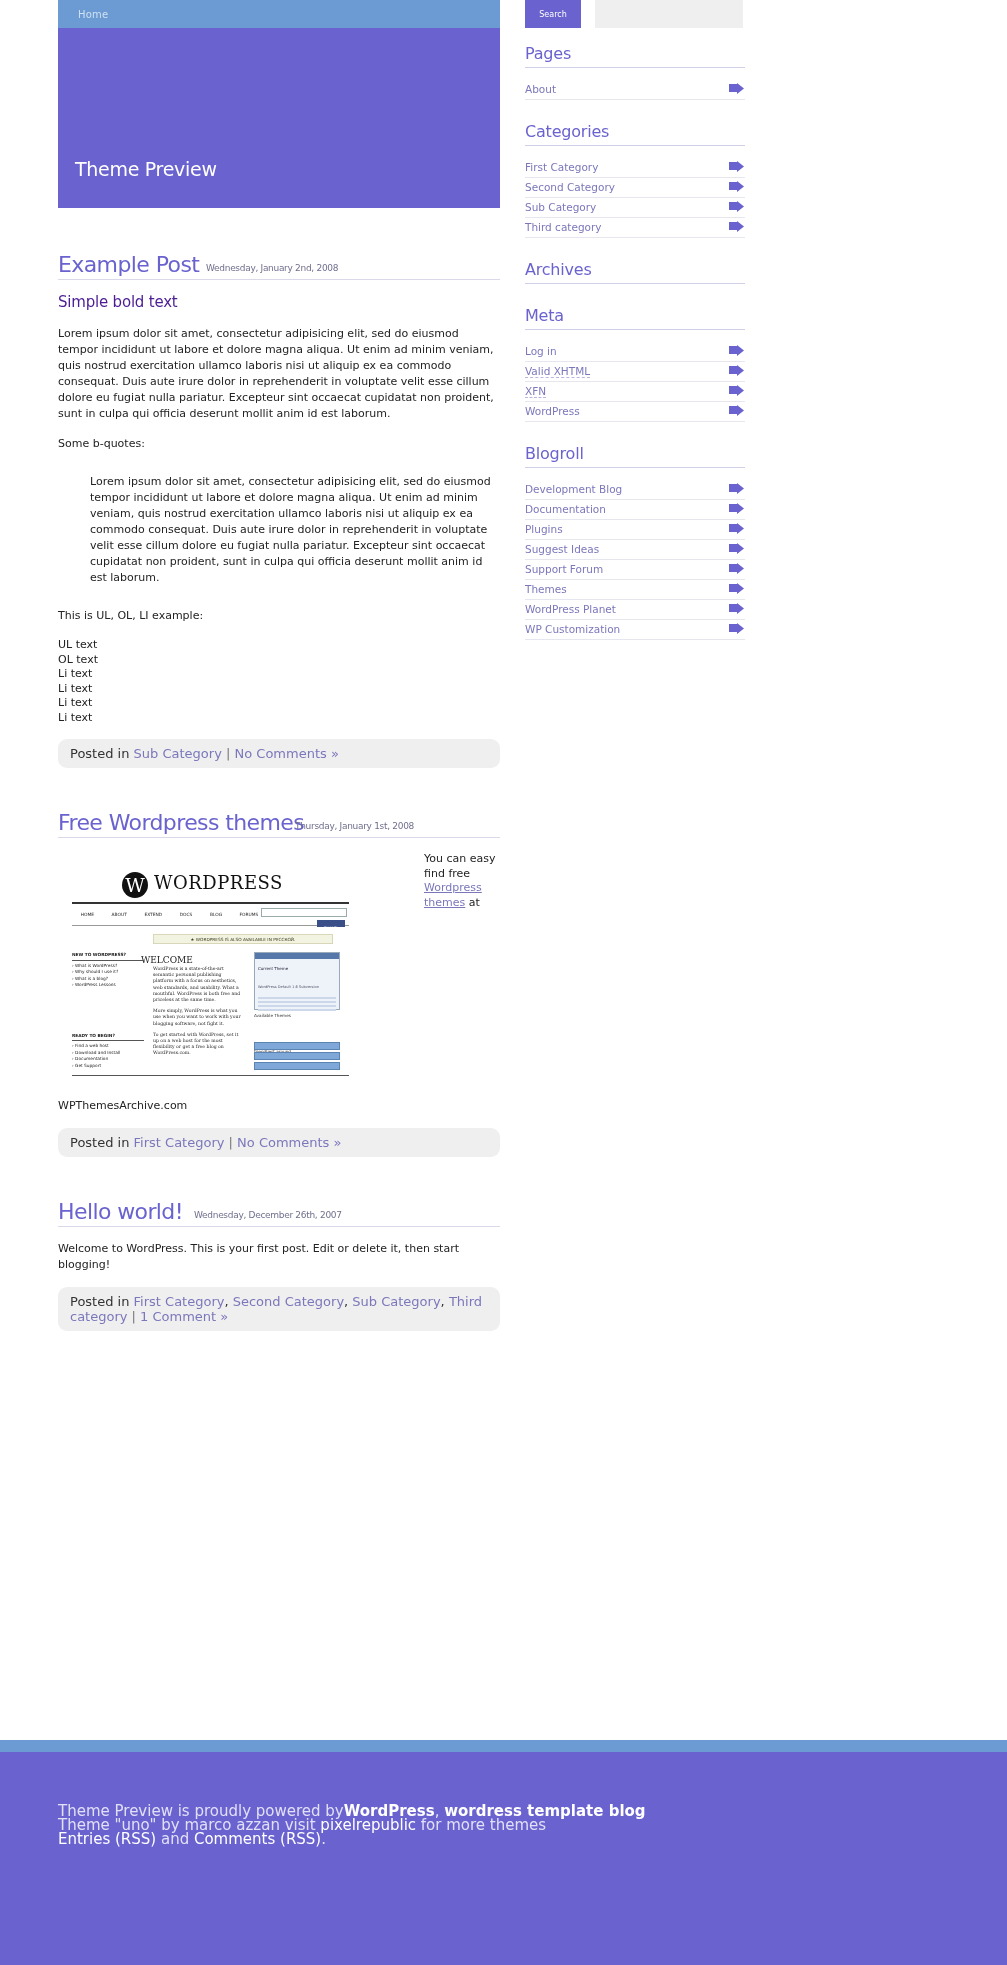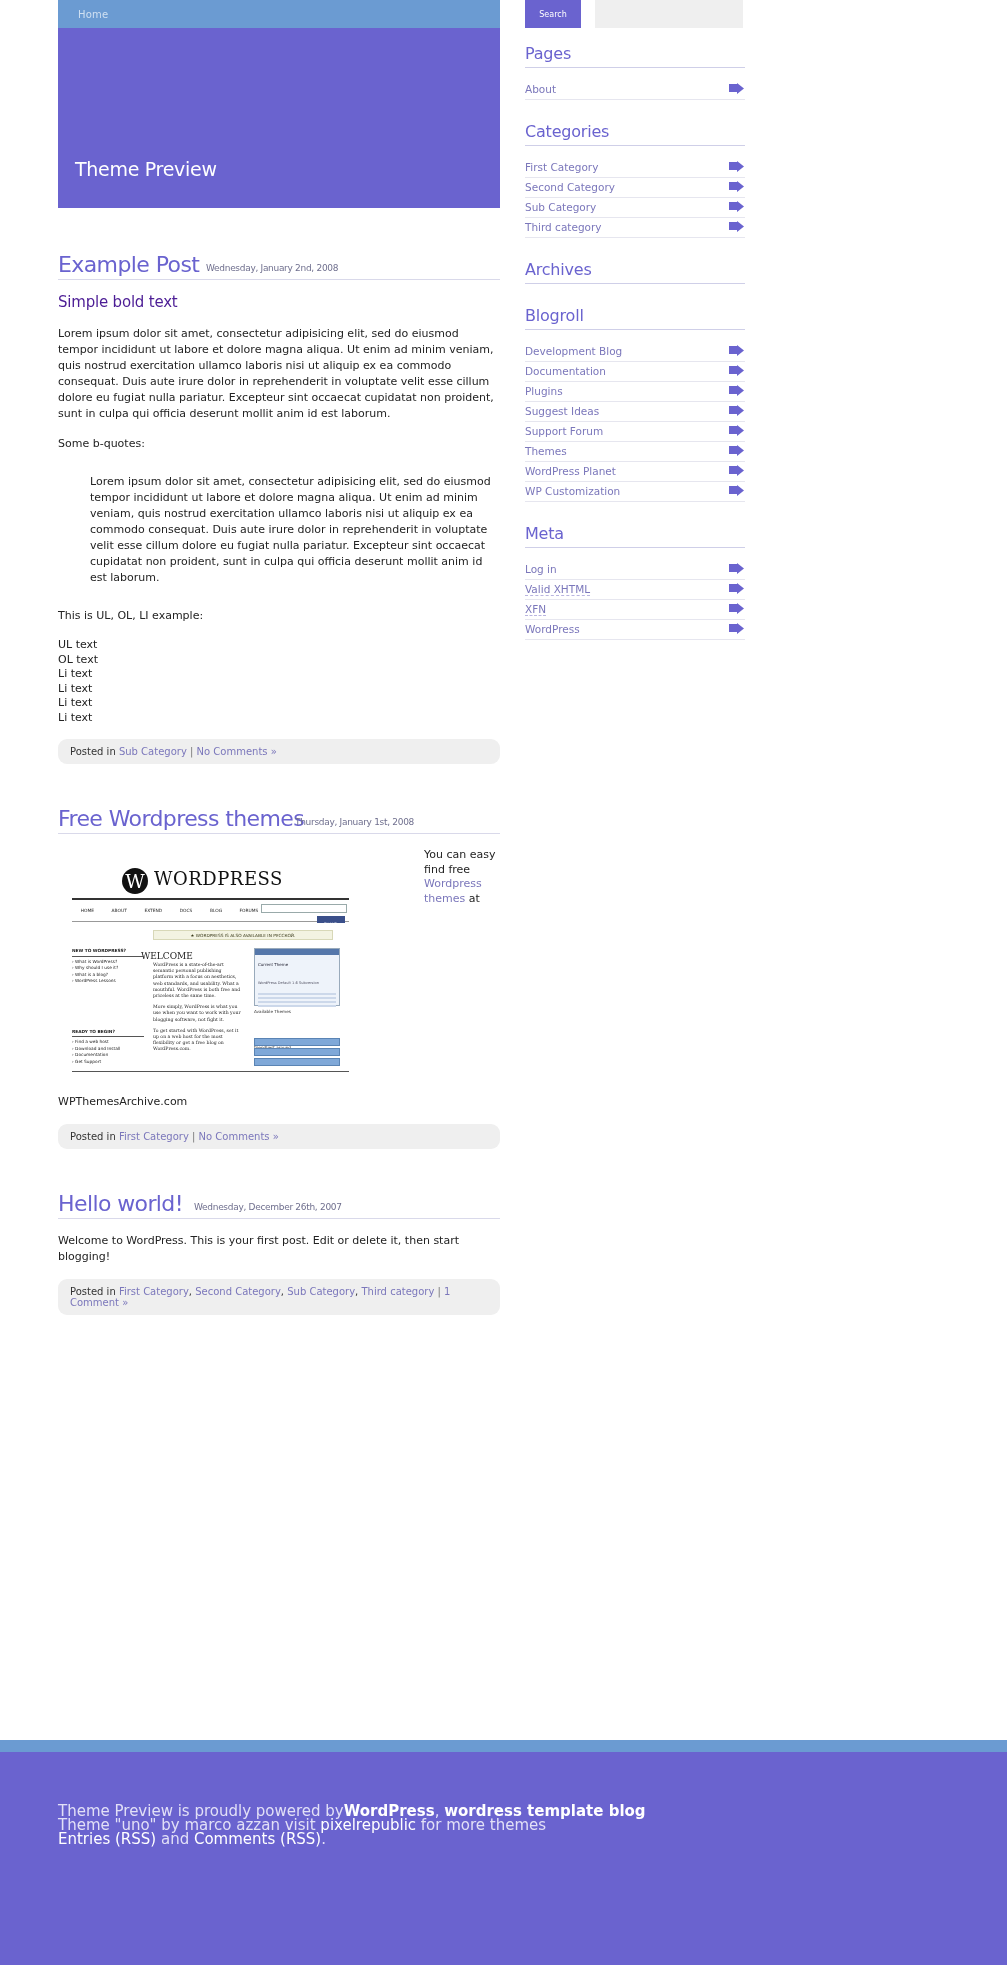--- a/index.html
+++ b/index.html
@@ -90,37 +90,37 @@
   .post-body h3 {
     color:#4c1d95; font-size:15px; font-weight:normal;
     margin:6px 0 16px 0; letter-spacing:-.2px;
   }
   .post-body p { margin:0 0 14px 0; }
   .post-body blockquote {
     margin:22px 0 22px 32px; line-height:16px;
   }
   .plain-list { list-style:none; margin:0 0 6px 0; padding:0; line-height:14.5px; }
   .post-meta {
-    background:#efefef; padding:7px 12px; font-size:10px;
+    background:#efefef; padding:7px 12px; font-size:13px;
     color:#333; margin-top:14px;border-radius:9px;
   }
   .post-meta a { color:#7b77bb; }
   .post-meta .sep { color:#777; }
 
   
   .wp-shot-wrap { position:relative; height:240px; margin:8px 0 4px 0; }
   .wp-shot {
     position:absolute; left:0; top:0; width:305px; height:232px;
     background:#ffffff; overflow:hidden;
   }
   .wp-shot-caption {
     position:absolute; right:0; top:0; width:76px;
     font-size:11px; line-height:14.5px; color:#232323;
   }
-  .wp-shot-caption a { color:#7b77bb; }
+  .wp-shot-caption a { color:#7b77bb;text-decoration:underline; }
   .wp-logo-row {
     position:relative; height:30px; border-bottom:2px solid #333;
     margin:22px 14px 0 14px;
   }
   .wp-logo-circle {
     position:absolute; left:50px; top:-2px; width:26px; height:26px;
     border-radius:50%; background:#111; color:#fff;
     font-family:"DejaVu Serif", serif; font-size:19px;
     text-align:center; line-height:26px;
   }
@@ -252,20 +252,58 @@
         </span>
       </li>
     </ul>
   </div>
 
   <div class="widget">
     <h2 class="widget-title">Archives</h2>
   </div>
 
   <div class="widget">
+    <h2 class="widget-title">Meta</h2>
+    <ul>
+      <li>
+        <a href="#">Log in</a>
+        <span class="arrow-icon">
+          <svg width="16" height="11" viewBox="0 0 16 11">
+              <path d="M0 1 L8 1 L8 0 L15 5.5 L8 11 L8 9 L0 9 Z" fill="#6a63cf"></path>
+            </svg>
+        </span>
+      </li>
+      <li>
+        <a href="#" style="border-bottom:1px dashed #b9b5e0">Valid XHTML</a>
+        <span class="arrow-icon">
+          <svg width="16" height="11" viewBox="0 0 16 11">
+              <path d="M0 1 L8 1 L8 0 L15 5.5 L8 11 L8 9 L0 9 Z" fill="#6a63cf"></path>
+            </svg>
+        </span>
+      </li>
+      <li>
+        <a href="#" style="border-bottom:1px dashed #b9b5e0">XFN</a>
+        <span class="arrow-icon">
+          <svg width="16" height="11" viewBox="0 0 16 11">
+              <path d="M0 1 L8 1 L8 0 L15 5.5 L8 11 L8 9 L0 9 Z" fill="#6a63cf"></path>
+            </svg>
+        </span>
+      </li>
+      <li>
+        <a href="#">WordPress</a>
+        <span class="arrow-icon">
+          <svg width="16" height="11" viewBox="0 0 16 11">
+              <path d="M0 1 L8 1 L8 0 L15 5.5 L8 11 L8 9 L0 9 Z" fill="#6a63cf"></path>
+            </svg>
+        </span>
+      </li>
+    </ul>
+  </div>
+
+  <div class="widget">
     <h2 class="widget-title">Blogroll</h2>
     <ul>
       <li>
         <a href="#">Development Blog</a>
         <span class="arrow-icon">
           <svg width="16" height="11" viewBox="0 0 16 11">
               <path d="M0 1 L8 1 L8 0 L15 5.5 L8 11 L8 9 L0 9 Z" fill="#6a63cf"></path>
             </svg>
         </span>
       </li>
@@ -312,58 +350,20 @@
       <li>
         <a href="#">WordPress Planet</a>
         <span class="arrow-icon">
           <svg width="16" height="11" viewBox="0 0 16 11">
               <path d="M0 1 L8 1 L8 0 L15 5.5 L8 11 L8 9 L0 9 Z" fill="#6a63cf"></path>
             </svg>
         </span>
       </li>
       <li>
         <a href="#">WP Customization</a>
-        <span class="arrow-icon">
-          <svg width="16" height="11" viewBox="0 0 16 11">
-              <path d="M0 1 L8 1 L8 0 L15 5.5 L8 11 L8 9 L0 9 Z" fill="#6a63cf"></path>
-            </svg>
-        </span>
-      </li>
-    </ul>
-  </div>
-
-  <div class="widget">
-    <h2 class="widget-title">Meta</h2>
-    <ul>
-      <li>
-        <a href="#">Log in</a>
-        <span class="arrow-icon">
-          <svg width="16" height="11" viewBox="0 0 16 11">
-              <path d="M0 1 L8 1 L8 0 L15 5.5 L8 11 L8 9 L0 9 Z" fill="#6a63cf"></path>
-            </svg>
-        </span>
-      </li>
-      <li>
-        <a href="#" style="border-bottom:1px dashed #b9b5e0">Valid XHTML</a>
-        <span class="arrow-icon">
-          <svg width="16" height="11" viewBox="0 0 16 11">
-              <path d="M0 1 L8 1 L8 0 L15 5.5 L8 11 L8 9 L0 9 Z" fill="#6a63cf"></path>
-            </svg>
-        </span>
-      </li>
-      <li>
-        <a href="#" style="border-bottom:1px dashed #b9b5e0">XFN</a>
-        <span class="arrow-icon">
-          <svg width="16" height="11" viewBox="0 0 16 11">
-              <path d="M0 1 L8 1 L8 0 L15 5.5 L8 11 L8 9 L0 9 Z" fill="#6a63cf"></path>
-            </svg>
-        </span>
-      </li>
-      <li>
-        <a href="#">WordPress</a>
         <span class="arrow-icon">
           <svg width="16" height="11" viewBox="0 0 16 11">
               <path d="M0 1 L8 1 L8 0 L15 5.5 L8 11 L8 9 L0 9 Z" fill="#6a63cf"></path>
             </svg>
         </span>
       </li>
     </ul>
   </div>
 
 </div>

